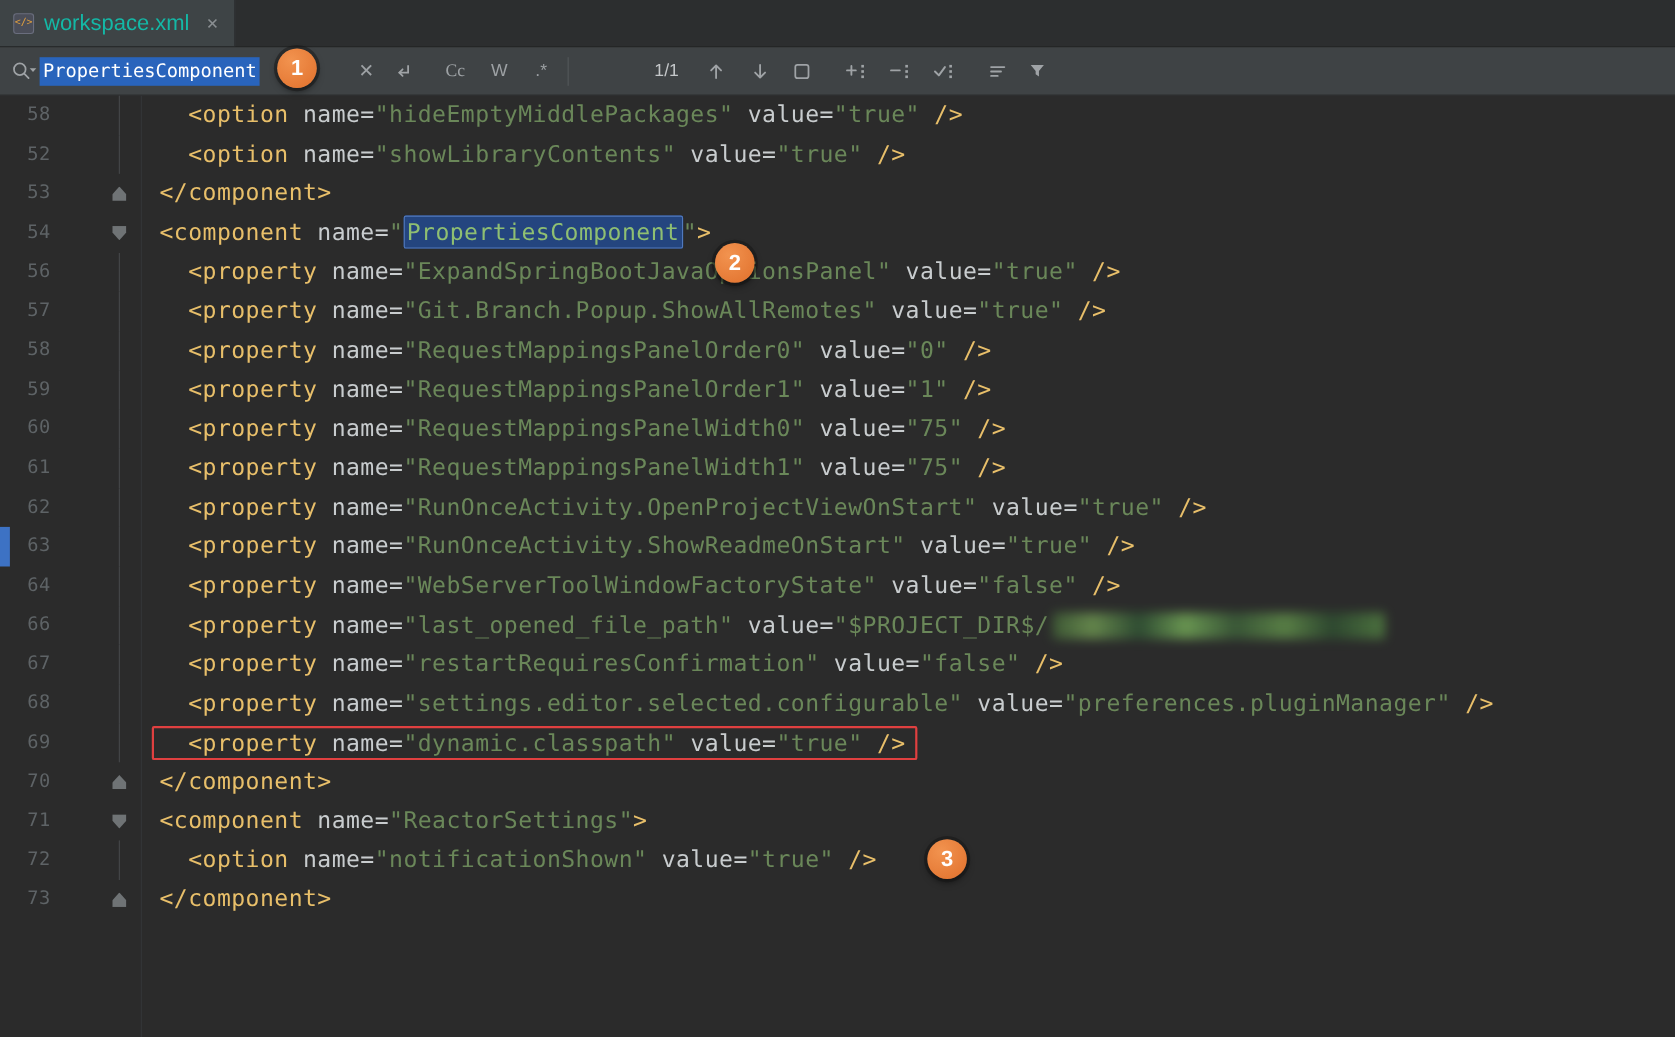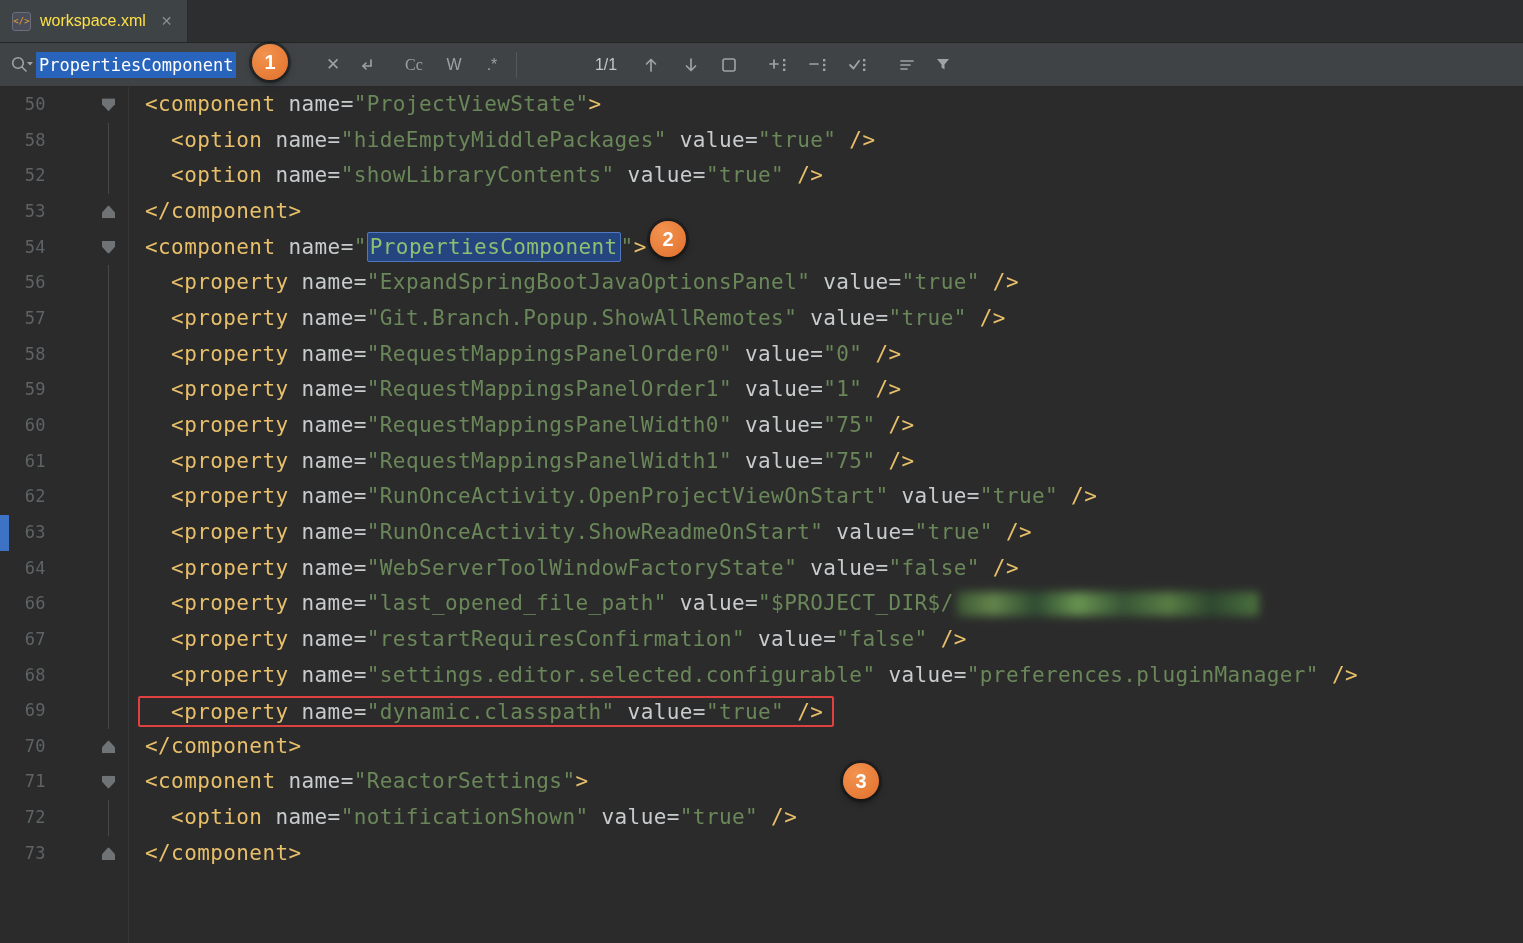--- a/index.html
+++ b/index.html
@@ -5,21 +5,21 @@
   * { box-sizing: border-box; margin: 0; padding: 0; }
   body { background:#1e1e1e; font-family:"Liberation Sans", sans-serif; }
   .screen{ position:relative; width:1523px; height:943px; background:#2B2B2B; overflow:hidden; }
 
   
   .tab-bar{ height:43px; background:#2C2E2F; display:flex; align-items:stretch; border-bottom:1px solid #232525; }
   .tab{ display:flex; align-items:center; gap:9px; padding:0 14px 0 12px; background:#3E4446; border-right:1px solid #282A2B; }
   .file-icon{ width:19px; height:19px; background:#4B4E59; border:1px solid #6A6E7E; border-radius:3px;
               color:#E8A33D; font-size:9px; display:flex; align-items:center; justify-content:center;
               font-family:"DejaVu Sans Mono", monospace; }
-  .tab-title{ color:#fde047; font-size:16px; }
+  .tab-title{ color:#14b8a6; font-size:20px; }
   .tab-close{ color:#8A8F92; font-size:14px; margin-left:6px; cursor:default; }
 
   
   .search-bar{ position:relative; height:44px; background:#3F4345; border-bottom:1px solid #2A2A2A; }
   .sb-abs{ position:absolute; top:0; bottom:0; display:flex; align-items:center; justify-content:center; }
   .sb-txtbtn{ color:#9DA1A4; font-size:16px; font-family:"Liberation Sans", sans-serif; }
   .query{ font-family:"DejaVu Sans Mono", monospace; font-size:17px; color:#FFFFFF;
           background:#2964BC; padding:3px 3px; }
   .sep{ width:1px; height:26px; background:#54585A; }
   .count{ color:#C4C7C9; font-size:16px; }
@@ -144,21 +144,20 @@
     </span>
     <span class="sb-abs" style="left:928px;width:30px;">
       <svg class="ic" width="18" height="17" viewBox="0 0 18 17">
         <path d="M3 3 H15 L10.5 8.5 V13.5 L7.5 11.5 V8.5 Z" fill="#9FA3A6"></path>
       </svg>
     </span>
   </div>
 
   <div class="editor">
     <div id="code-lines">
-        <div class="code-row"><div class="line-num">50</div><div class="fold-cell"><span class="fm fm-down"></span></div><div class="code-text"><span class="tk tag">&lt;component</span><span class="tk attr"> name=</span><span class="tk str">"ProjectViewState"</span><span class="tk tag">&gt;</span></div></div>
         <div class="code-row"><div class="line-num">58</div><div class="fold-cell"><span class="fguide"></span></div><div class="code-text"><span class="tk tag">  &lt;option</span><span class="tk attr"> name=</span><span class="tk str">"hideEmptyMiddlePackages"</span><span class="tk attr"> value=</span><span class="tk str">"true"</span><span class="tk tag"> /&gt;</span></div></div>
         <div class="code-row"><div class="line-num">52</div><div class="fold-cell"><span class="fguide"></span></div><div class="code-text"><span class="tk tag">  &lt;option</span><span class="tk attr"> name=</span><span class="tk str">"showLibraryContents"</span><span class="tk attr"> value=</span><span class="tk str">"true"</span><span class="tk tag"> /&gt;</span></div></div>
         <div class="code-row"><div class="line-num">53</div><div class="fold-cell"><span class="fm fm-up"></span></div><div class="code-text"><span class="tk tag">&lt;/component&gt;</span></div></div>
         <div class="code-row"><div class="line-num">54</div><div class="fold-cell"><span class="fm fm-down"></span></div><div class="code-text"><span class="tk tag">&lt;component</span><span class="tk attr"> name=</span><span class="tk str">"</span><span class="tk match">PropertiesComponent</span><span class="tk str">"</span><span class="tk tag">&gt;</span></div></div>
         <div class="code-row"><div class="line-num">56</div><div class="fold-cell"><span class="fguide"></span></div><div class="code-text"><span class="tk tag">  &lt;property</span><span class="tk attr"> name=</span><span class="tk str">"ExpandSpringBootJavaOptionsPanel"</span><span class="tk attr"> value=</span><span class="tk str">"true"</span><span class="tk tag"> /&gt;</span></div></div>
         <div class="code-row"><div class="line-num">57</div><div class="fold-cell"><span class="fguide"></span></div><div class="code-text"><span class="tk tag">  &lt;property</span><span class="tk attr"> name=</span><span class="tk str">"Git.Branch.Popup.ShowAllRemotes"</span><span class="tk attr"> value=</span><span class="tk str">"true"</span><span class="tk tag"> /&gt;</span></div></div>
         <div class="code-row"><div class="line-num">58</div><div class="fold-cell"><span class="fguide"></span></div><div class="code-text"><span class="tk tag">  &lt;property</span><span class="tk attr"> name=</span><span class="tk str">"RequestMappingsPanelOrder0"</span><span class="tk attr"> value=</span><span class="tk str">"0"</span><span class="tk tag"> /&gt;</span></div></div>
         <div class="code-row"><div class="line-num">59</div><div class="fold-cell"><span class="fguide"></span></div><div class="code-text"><span class="tk tag">  &lt;property</span><span class="tk attr"> name=</span><span class="tk str">"RequestMappingsPanelOrder1"</span><span class="tk attr"> value=</span><span class="tk str">"1"</span><span class="tk tag"> /&gt;</span></div></div>
         <div class="code-row"><div class="line-num">60</div><div class="fold-cell"><span class="fguide"></span></div><div class="code-text"><span class="tk tag">  &lt;property</span><span class="tk attr"> name=</span><span class="tk str">"RequestMappingsPanelWidth0"</span><span class="tk attr"> value=</span><span class="tk str">"75"</span><span class="tk tag"> /&gt;</span></div></div>
         <div class="code-row"><div class="line-num">61</div><div class="fold-cell"><span class="fguide"></span></div><div class="code-text"><span class="tk tag">  &lt;property</span><span class="tk attr"> name=</span><span class="tk str">"RequestMappingsPanelWidth1"</span><span class="tk attr"> value=</span><span class="tk str">"75"</span><span class="tk tag"> /&gt;</span></div></div>

